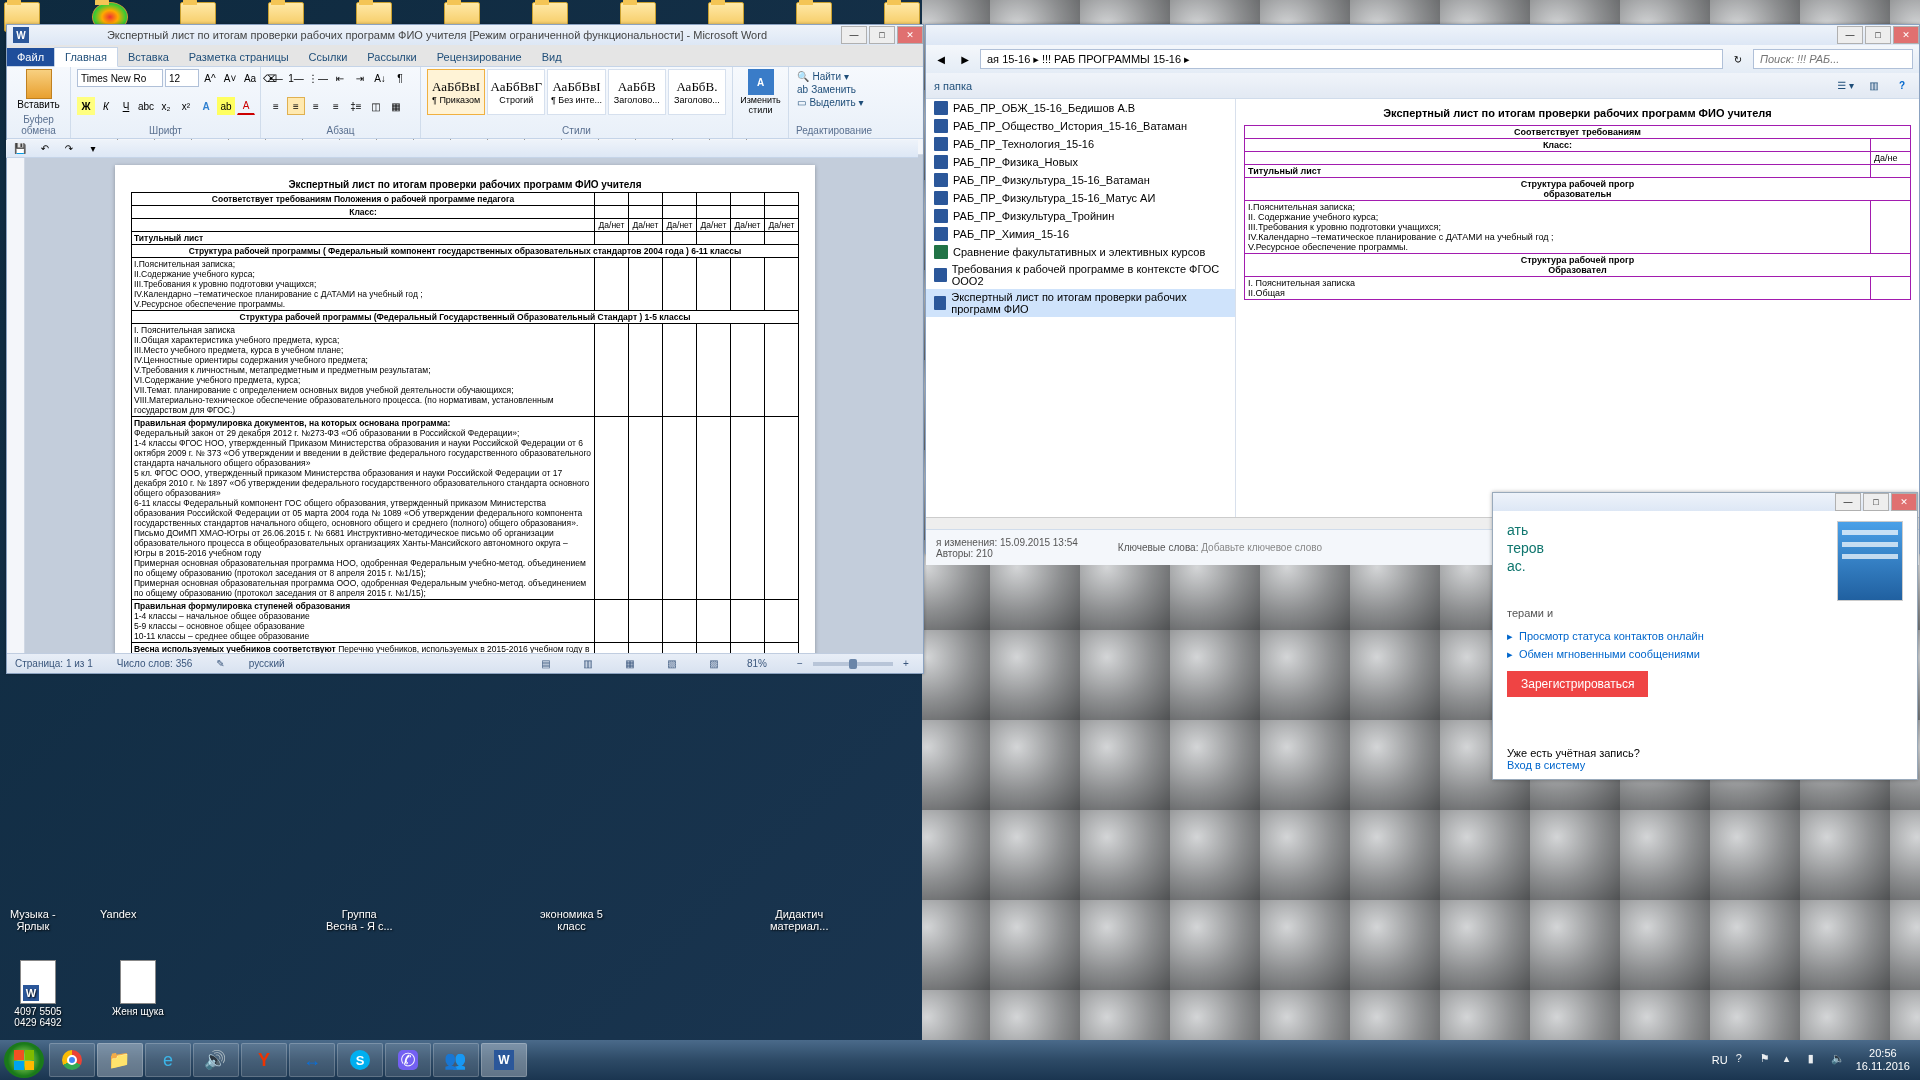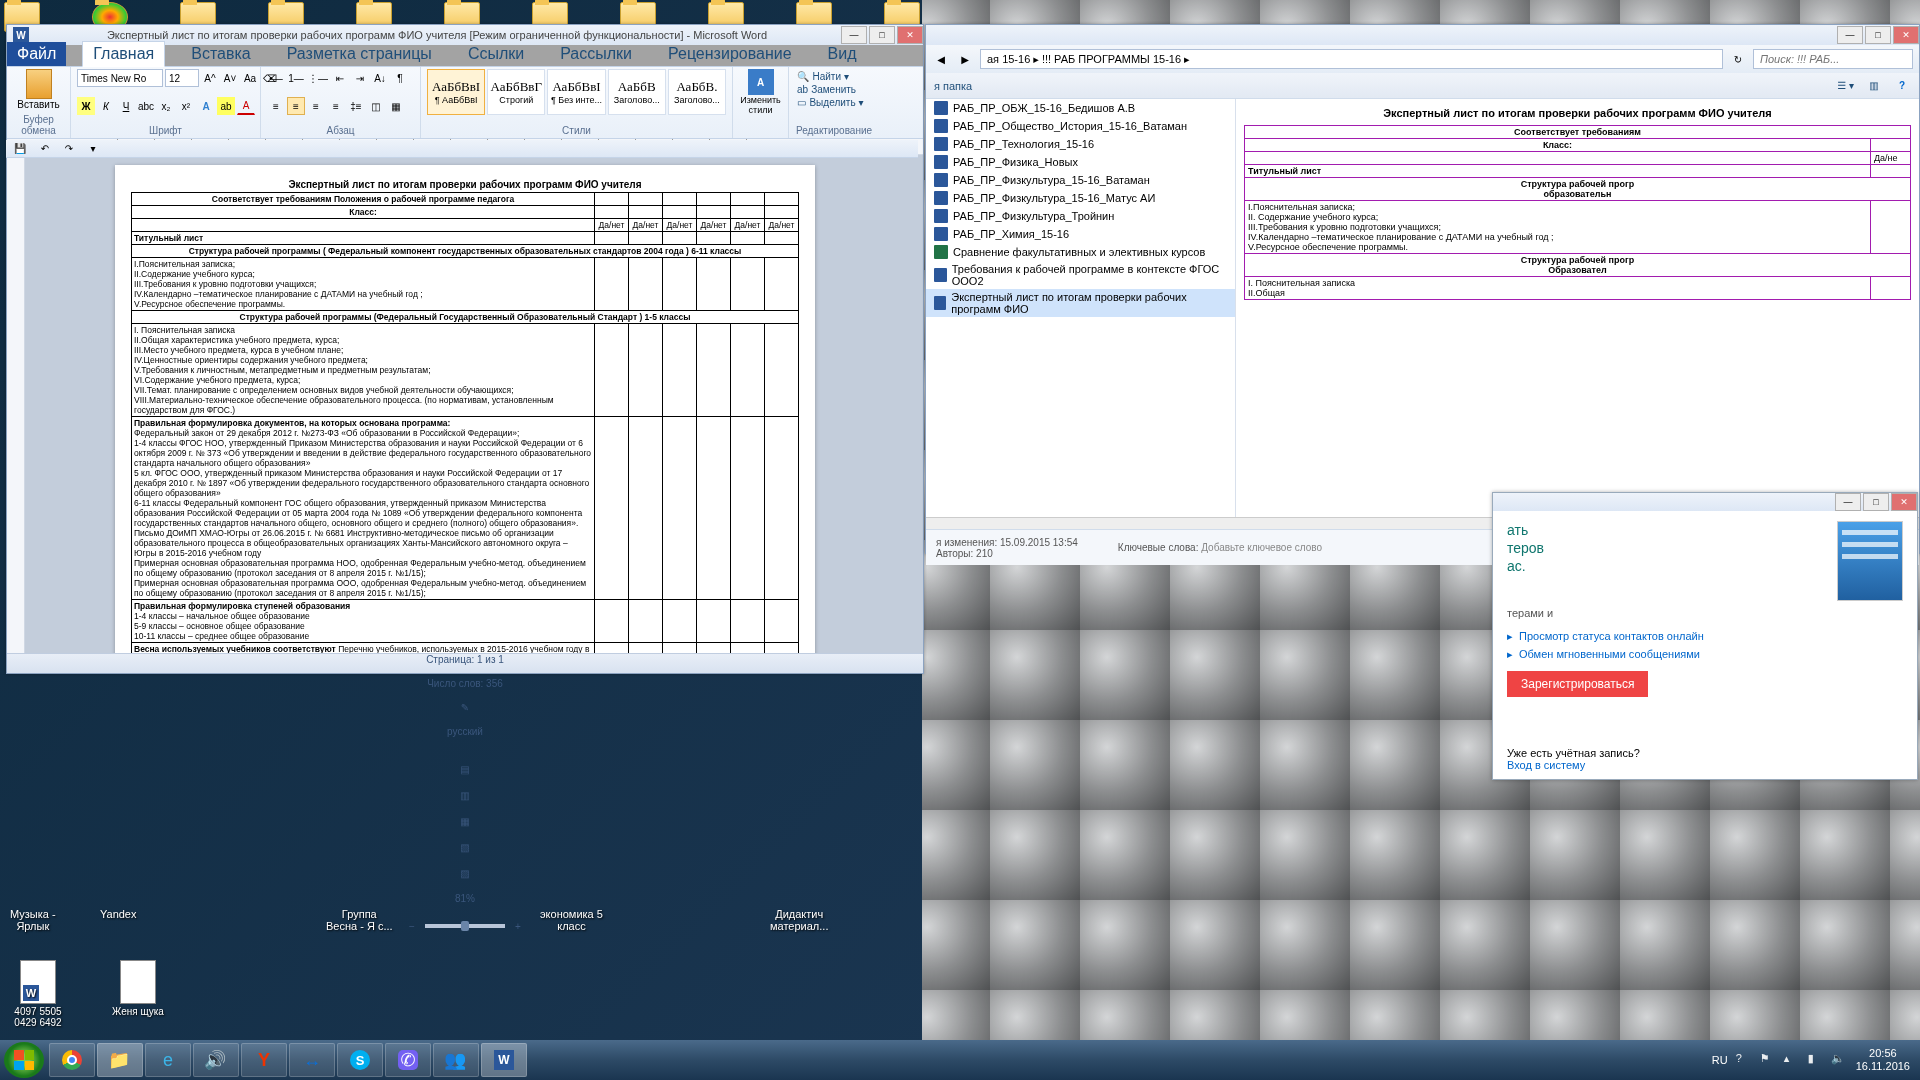--- a/index.html
+++ b/index.html
@@ -22,21 +22,21 @@
 
 .word-window { position: absolute; left: 6px; top: 24px; width: 918px; height: 650px;
   background: #fff; border: 1px solid #8ba2c0; box-shadow: 0 0 3px rgba(0,0,0,.3); display:flex; flex-direction:column; }
 .word-titlebar { height: 20px; background: linear-gradient(#eef3fa,#dde7f5); display:flex; align-items:center; font-size:11px; }
 .word-titlebar .w-icon { width:16px; height:16px; background:#2b579a; color:#fff; font-weight:bold; font-size:10px; display:flex; align-items:center; justify-content:center; margin:0 6px; }
 .word-titlebar .title { flex:1; text-align:center; color:#444; }
 .win-btns { display:flex; }
 .win-btn { width:26px; height:18px; border:1px solid #b0b0b0; background:#eee; margin-left:2px; font-size:9px; display:flex;align-items:center;justify-content:center; cursor:pointer;}
 .win-btn.close{background:#e07070;color:#fff;}
 
-.word-tabs { height:22px; background:#a3a3a3; display:flex; align-items:flex-end; font-size:16px; border-bottom:1px solid #c5d4e8;gap:16px;}
+.word-tabs { height:22px; background:#e5e5e5; display:flex; align-items:flex-end; font-size:11px; border-bottom:1px solid #c5d4e8;}
 .word-tab { padding:3px 10px; color:#1f4e79; cursor:pointer; }
 .word-tab.file { background:#1f4e9b; color:#fff; }
 .word-tab.active { background:#fff; border:1px solid #c5d4e8; border-bottom:1px solid #fff; margin-bottom:-1px; }
 
 .ribbon { height:72px; background:linear-gradient(#f6f9fd,#e9f0f9); border-bottom:1px solid #c5d4e8; display:flex; font-size:10px; }
 .ribbon-group { border-right:1px solid #d0dceb; padding:2px 6px; display:flex; flex-direction:column; justify-content:space-between; }
 .ribbon-group .label { text-align:center; color:#5a7090; font-size:10px; }
 .rg-row { display:flex; gap:2px; align-items:center; }
 .rbtn { min-width:18px; height:18px; border:1px solid transparent; display:flex; align-items:center; justify-content:center; cursor:pointer; font-size:10px; }
 .font-name { width:86px; height:18px; border:1px solid #b0c0d8; background:#fff; font-size:10px; padding:4px 3px; }
@@ -55,21 +55,21 @@
 
 .doc-area { flex:1; background:#c3cddb; overflow:auto; position:relative; }
 .page { width:700px; min-height:430px; background:#fff; margin:10px auto; box-shadow:0 1px 4px rgba(0,0,0,.3); padding:14px 16px; font-family:"Times New Roman",serif; font-size:9px; color:#000; }
 .doc-title{text-align:center;font-weight:bold;font-size:10px;margin-bottom:2px;}
 .doc-table{width:100%;border-collapse:collapse;font-size:8.5px;}
 .doc-table td,.doc-table th{border:1px solid #000;padding:1px 2px;vertical-align:top;}
 .doc-table .hdr{text-align:center;font-weight:bold;}
 .doc-table .section{font-weight:bold;text-align:center;}
 .small-col{width:34px;text-align:center;}
 
-.word-status { height:20px; background:linear-gradient(#e8eef7,#d8e2f0); border-top:1px solid #c0cde0; display:flex; align-items:center; font-size:10px; color:#3a567c; padding:0 8px; gap:13px;flex-direction:column;}
+.word-status { height:20px; background:linear-gradient(#e8eef7,#d8e2f0); border-top:1px solid #c0cde0; display:flex; align-items:center; font-size:10px; color:#3a567c; padding:0 8px; gap:24px;}
 .word-status .spacer{flex:1;}
 .zoom-ctl{display:flex;align-items:center;gap:4px;}
 .zoom-track{width:80px;height:4px;background:#b8c5d8;position:relative;}
 .zoom-thumb{position:absolute;left:36px;top:-3px;width:8px;height:10px;background:#6a85a8;border-radius:2px;}
 
 
 .explorer { position:absolute; right:2px; top:24px; width:995px; height:530px; background:#fff; border:1px solid #8ba2c0; box-shadow:0 0 3px rgba(0,0,0,.3);}
 .explorer-top{height:20px;background:linear-gradient(#eef3fa,#dde7f5);display:flex;justify-content:flex-end;align-items:center;}
 .explorer-addr{height:28px;background:linear-gradient(#f4f7fb,#e4ecf6);display:flex;align-items:center;padding:0 6px;gap:6px;font-size:11px;}
 .addr-box{flex:1;height:20px;border:1px solid #b0c0d8;background:#fff;display:flex;align-items:center;padding:0 6px;font-size:11px;}
@@ -218,21 +218,21 @@
         <div class="rbtn">‡≡</div>
         <div class="rbtn">◫</div>
         <div class="rbtn">▦</div>
       </div>
       <div class="label">Абзац</div>
     </div>
     <div class="ribbon-group" style="width:312px">
       <div class="rg-row" id="styles-row">
           <div class="style-box sel">
             <div class="sample">АаБбВвІ</div>
-            <div>¶ АаБбВвІ</div>
+            <div>¶ Приказом</div>
           </div>
           <div class="style-box">
             <div class="sample">АаБбВвГ</div>
             <div>Строгий</div>
           </div>
           <div class="style-box">
             <div class="sample">АаБбВвІ</div>
             <div>¶ Без инте...</div>
           </div>
           <div class="style-box">

